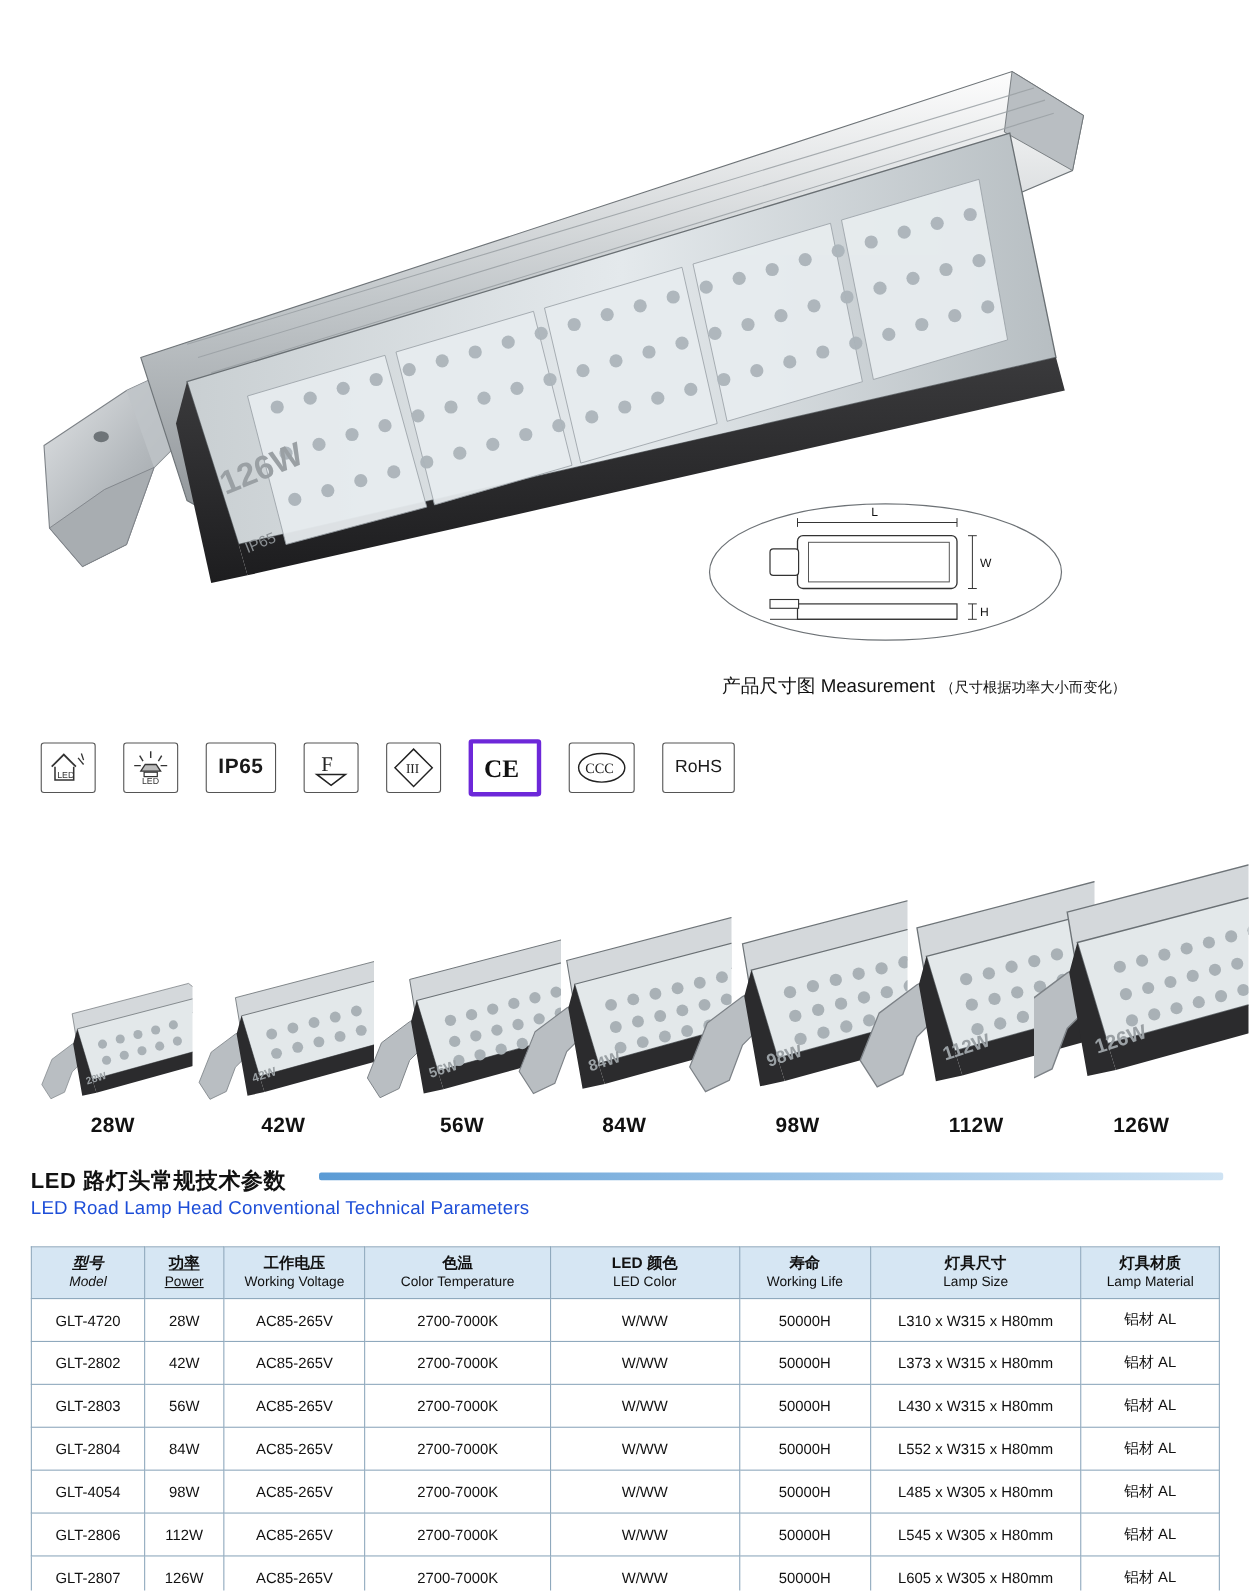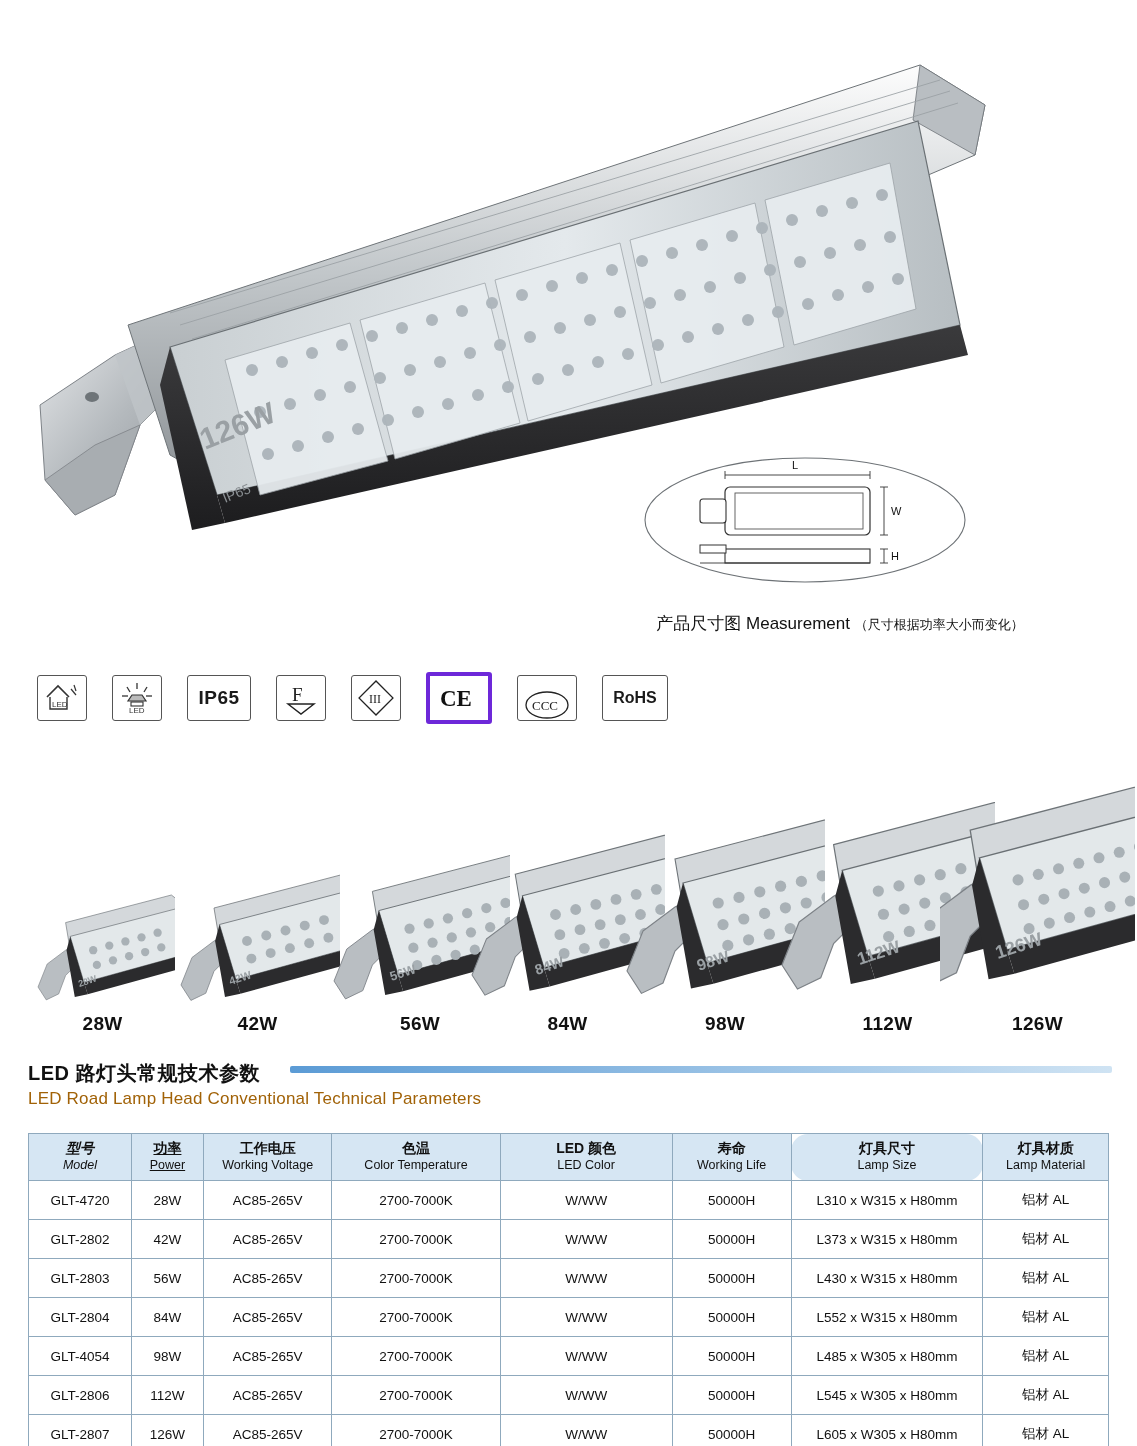--- a/index.html
+++ b/index.html
@@ -29,43 +29,43 @@
     display:flex;align-items:center;justify-content:center;background:#fff;
   }
   .cert-ip{
     width:62px;height:44px;border:1px solid #555;border-radius:3px;
     display:flex;align-items:center;justify-content:center;
     font-size:19px;font-weight:bold;letter-spacing:0.5px;
   }
   .cert-rohs{
     width:64px;height:44px;border:1px solid #555;border-radius:3px;
     display:flex;align-items:center;justify-content:center;
-    font-size:16px;font-weight:bold;
+    font-size:16px;font-weight:normal;
   }
   .cert-ce{
     width:58px;height:44px;border:4px solid #6d28d9;border-radius:3px;
     display:flex;align-items:center;justify-content:center;
   }
   .cert-ccc{
     width:58px;height:44px;border:1px solid #555;border-radius:3px;
-    display:flex;align-items:flex-end;justify-content:center;
+    display:flex;align-items:center;justify-content:center;
   }
 
   
   .family{position:absolute;left:0;top:745px;width:1137px;height:290px;}
   .fam-item{position:absolute;bottom:0;text-align:center;}
   .fam-label{
     font-size:19px;font-weight:bold;color:#111;margin-top:4px;
     letter-spacing:0.3px;
   }
 
   
   .sec-head{position:absolute;left:28px;top:1060px;width:1085px;}
   .sec-head .cn{font-size:20px;font-weight:bold;color:#111;letter-spacing:0.5px;}
-  .sec-head .en{font-size:17px;color:#a16207;margin-top:2px;letter-spacing:0.2px;}
+  .sec-head .en{font-size:17px;color:#1d4ed8;margin-top:2px;letter-spacing:0.2px;}
   .sec-rule{
     position:absolute;left:290px;top:1066px;width:822px;height:7px;
     background:linear-gradient(to right,#5b9bd5,#cfe3f3);
     border-radius:2px;
   }
 
   
   table.spec{
     position:absolute;left:28px;top:1133px;width:1081px;
     border-collapse:collapse;font-size:13px;background:#fff;
@@ -80,21 +80,21 @@
   table.spec thead th .cn{font-size:14px;font-weight:bold;display:block;}
   table.spec thead th .en{font-size:12.5px;display:block;}
   table.spec tbody td{height:38px;color:#111;font-size:13.5px;}
   table.spec tbody tr:nth-child(even) td{background:#ffffff;}
   .col-model{width:104px;font-style:italic;}
   .col-power{width:72px;text-decoration:underline;}
   .col-volt{width:130px;}
   .col-temp{width:170px;}
   .col-color{width:175px;}
   .col-life{width:120px;}
-  .col-size{width:195px;border-radius:17px;}
+  .col-size{width:195px;}
   .col-mat{width:127px;}
 </style>
 </head>
 <body>
 
 <div class="page">
 
   <div class="hero">
     <svg width="980" height="510" viewBox="0 0 980 510" xmlns="http://www.w3.org/2000/svg">
       <defs>

